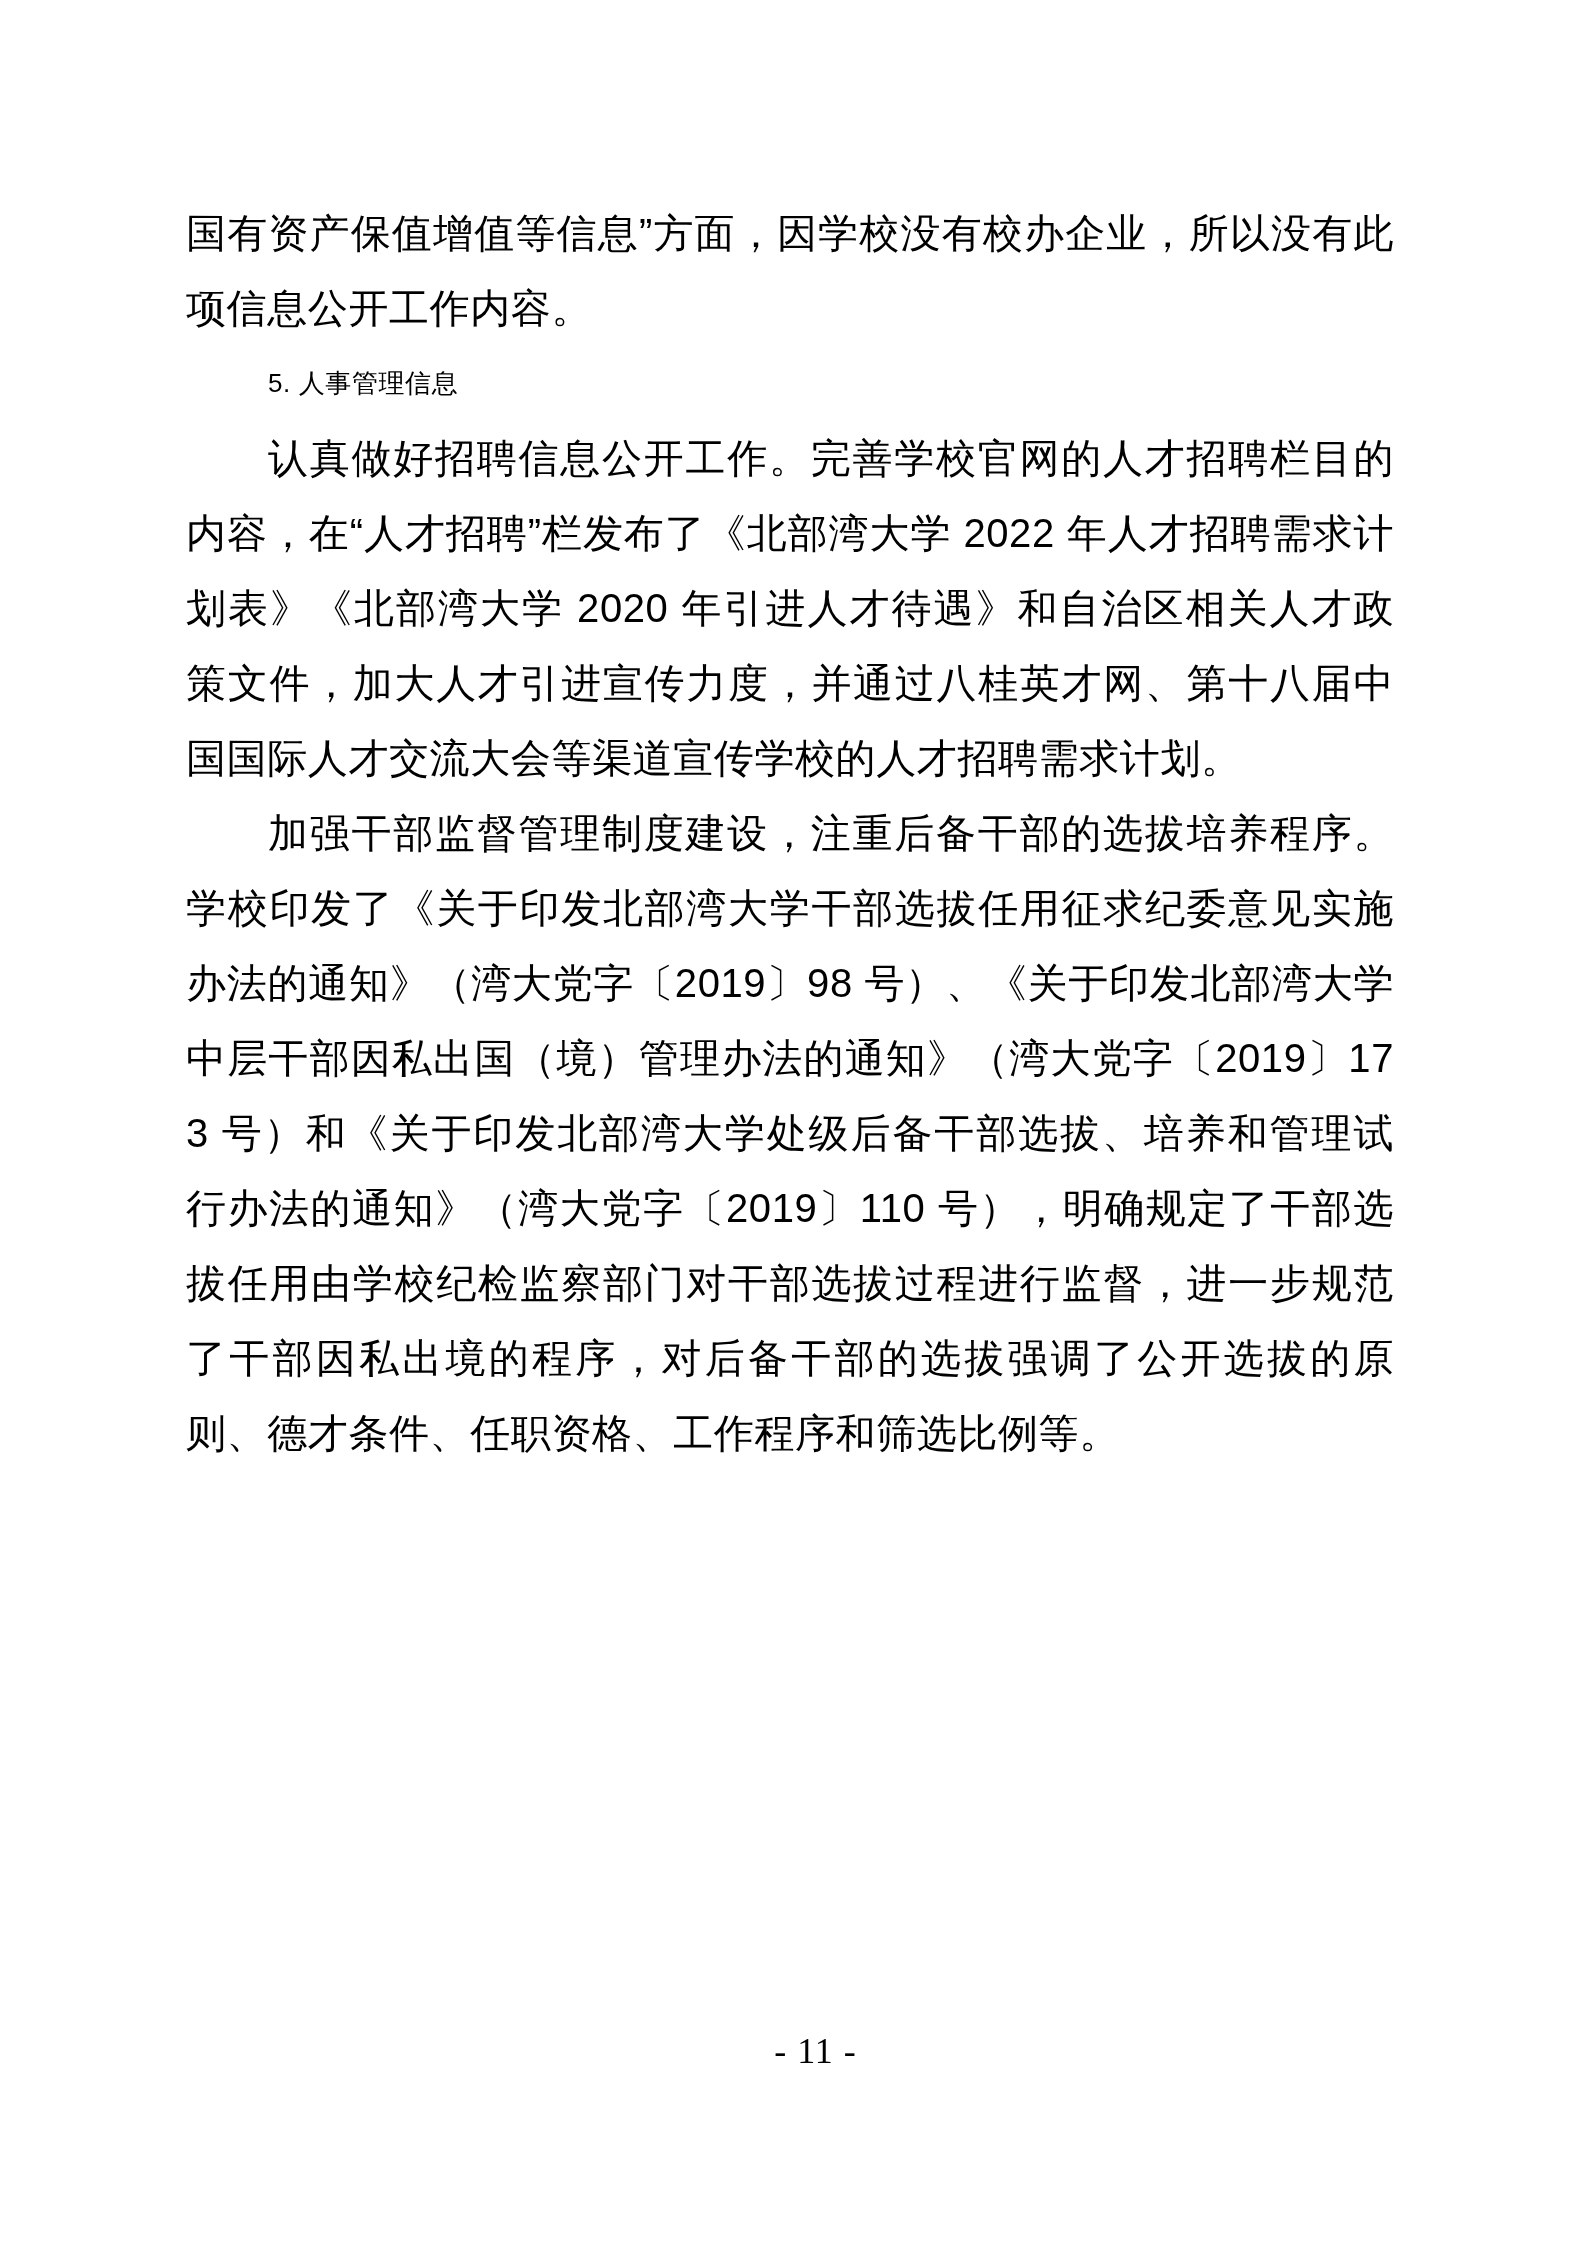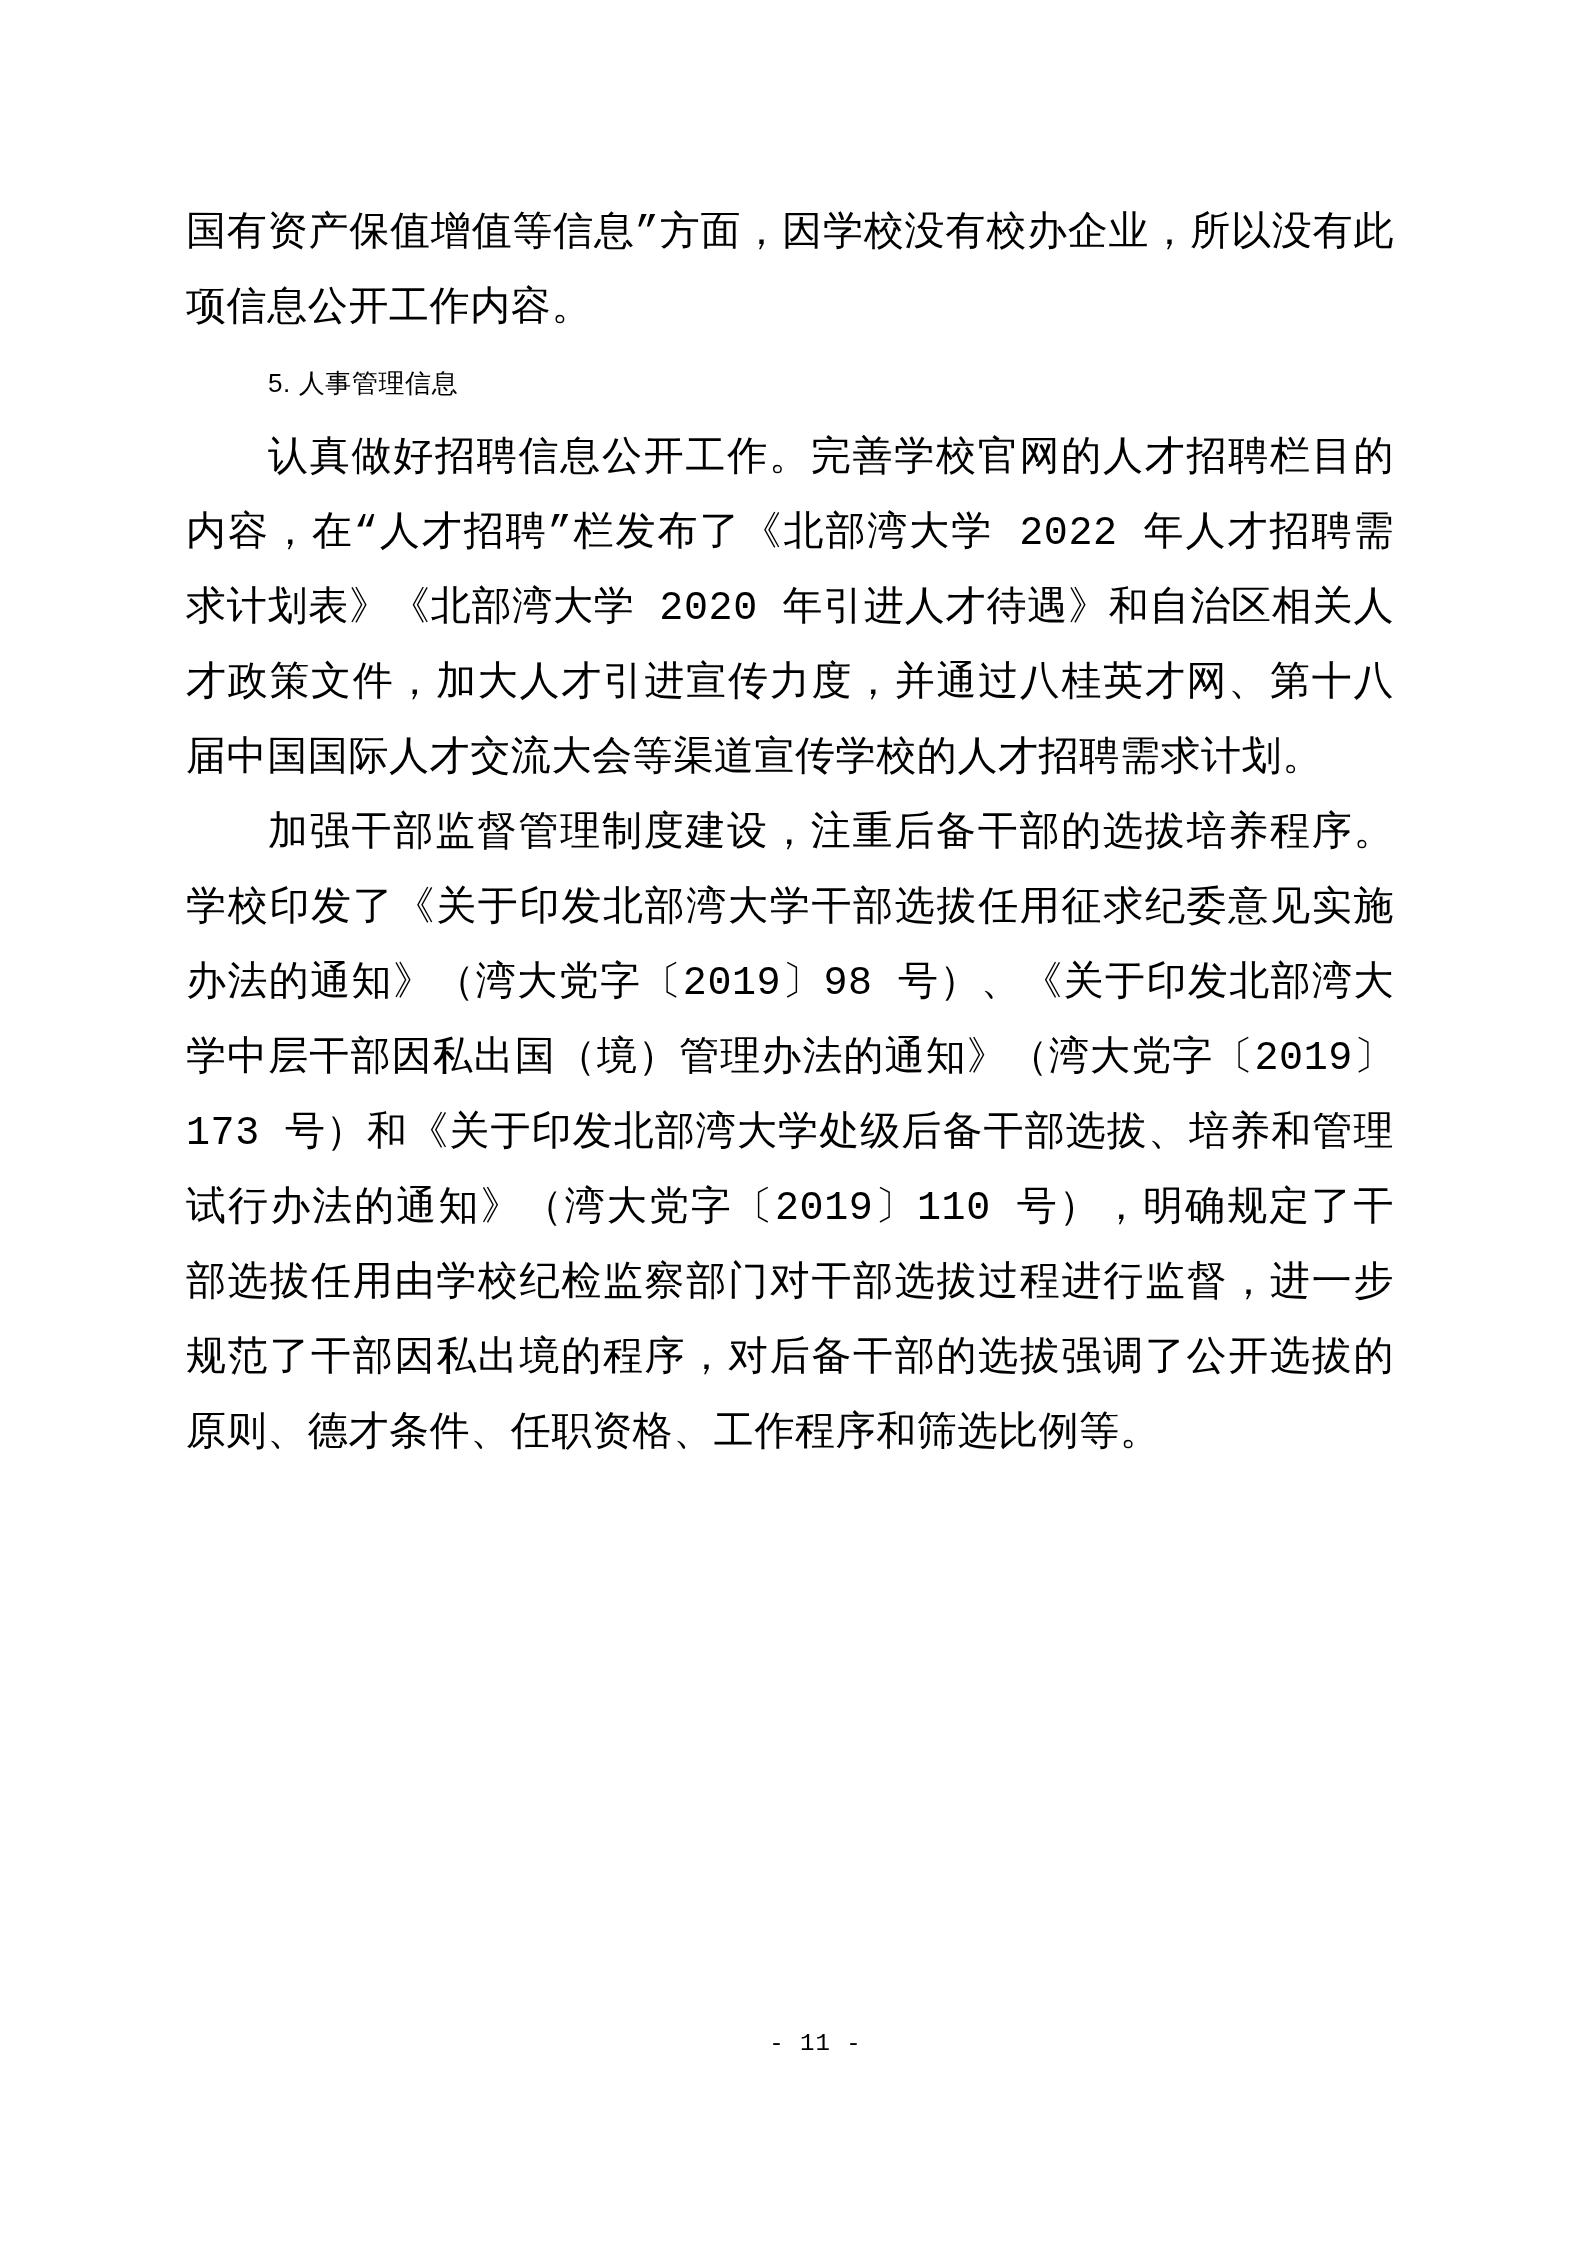--- a/index.html
+++ b/index.html
@@ -24,38 +24,38 @@
     width: 1208px;
   }
   p.para {
     margin: 0 0 0 0;
     font-size: 40px;
     line-height: 75px;
     text-align: justify;
     text-justify: inter-ideograph;
     letter-spacing: 0.6px;
     word-break: break-all;
-    font-family: Liberation Mono, monospace;
+    font-family: Liberation Sans, sans-serif;
   }
   p.indent {
     text-indent: 82px;
   }
   p.heading {
     text-indent: 82px;
     font-family: "Liberation Sans", "DejaVu Sans", sans-serif;
     font-size: 26px;
   }
   .pagenum {
     position: absolute;
     left: 0;
     right: 0;
     top: 2030px;
     text-align: center;
-    font-size: 24px;
-    font-family: Liberation Mono, monospace;
+    font-size: 36px;
+    font-family: Liberation Serif, serif;
     letter-spacing: 1px;
     margin-left: 44px;
   }
 </style>
 </head>
 <body>
 
 <div class="page">
   <div class="content">
     <p class="para">国有资产保值增值等信息”方面，因学校没有校办企业，所以没有此项信息公开工作内容。</p>

